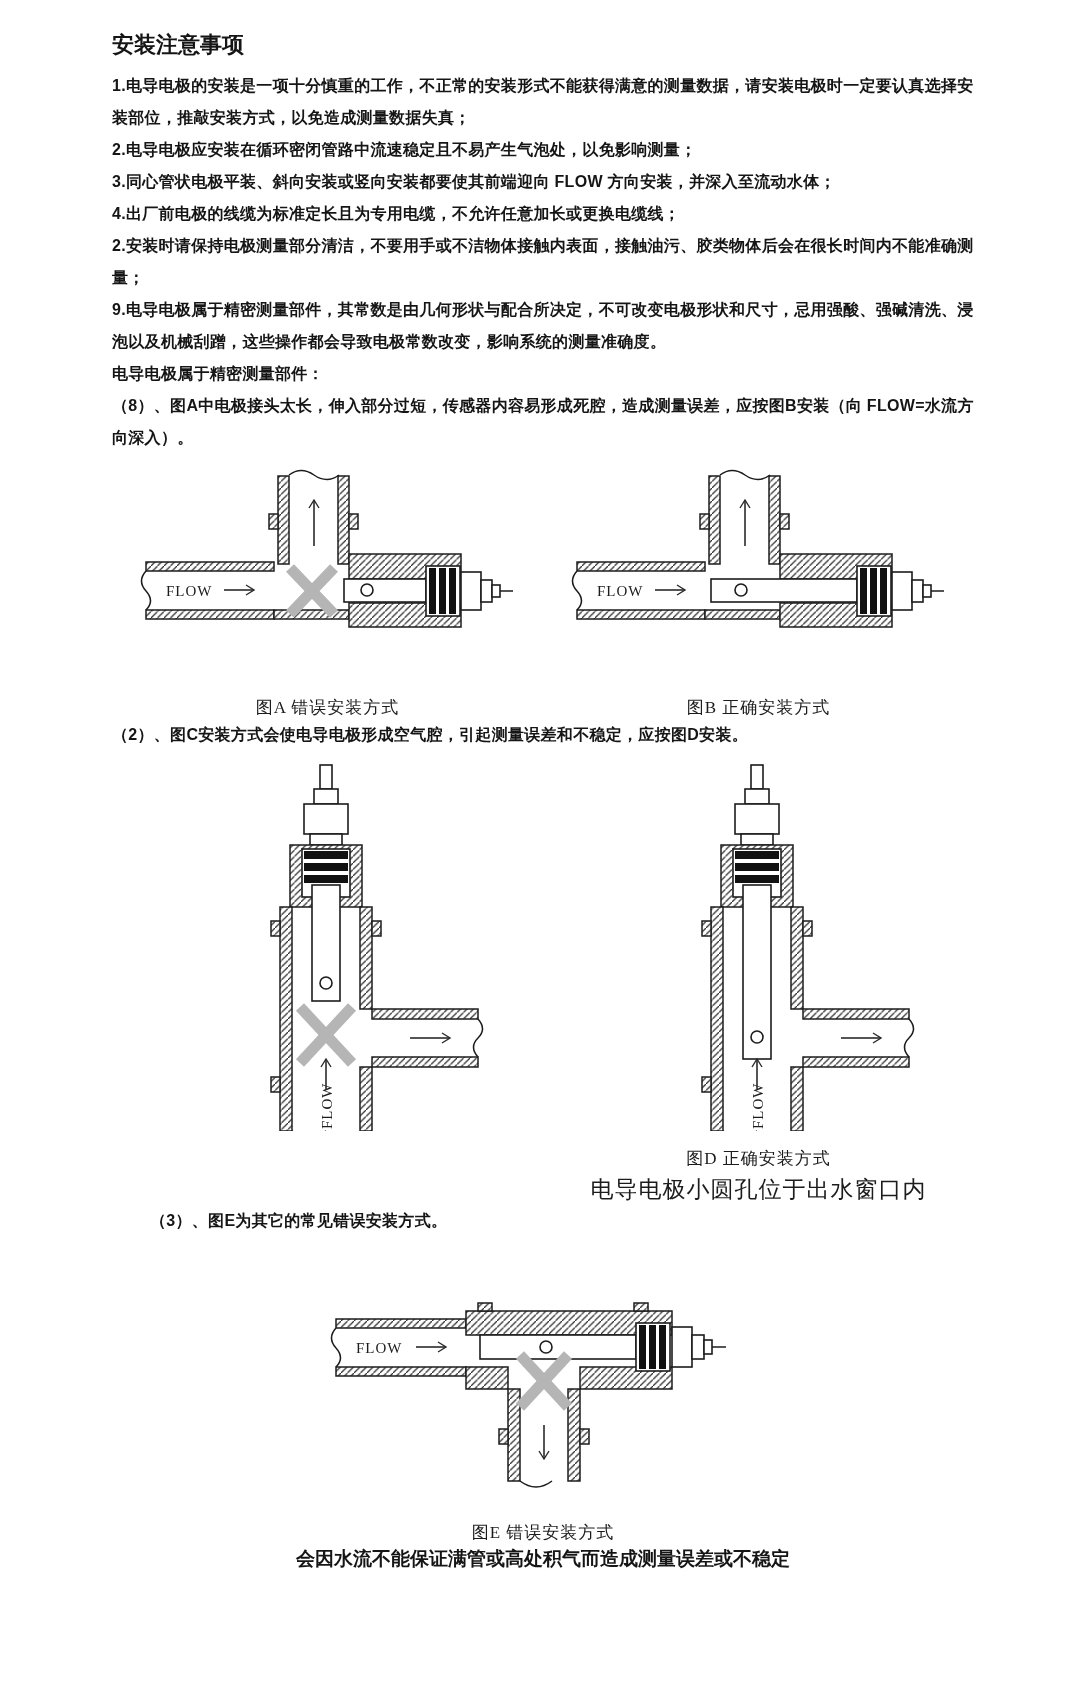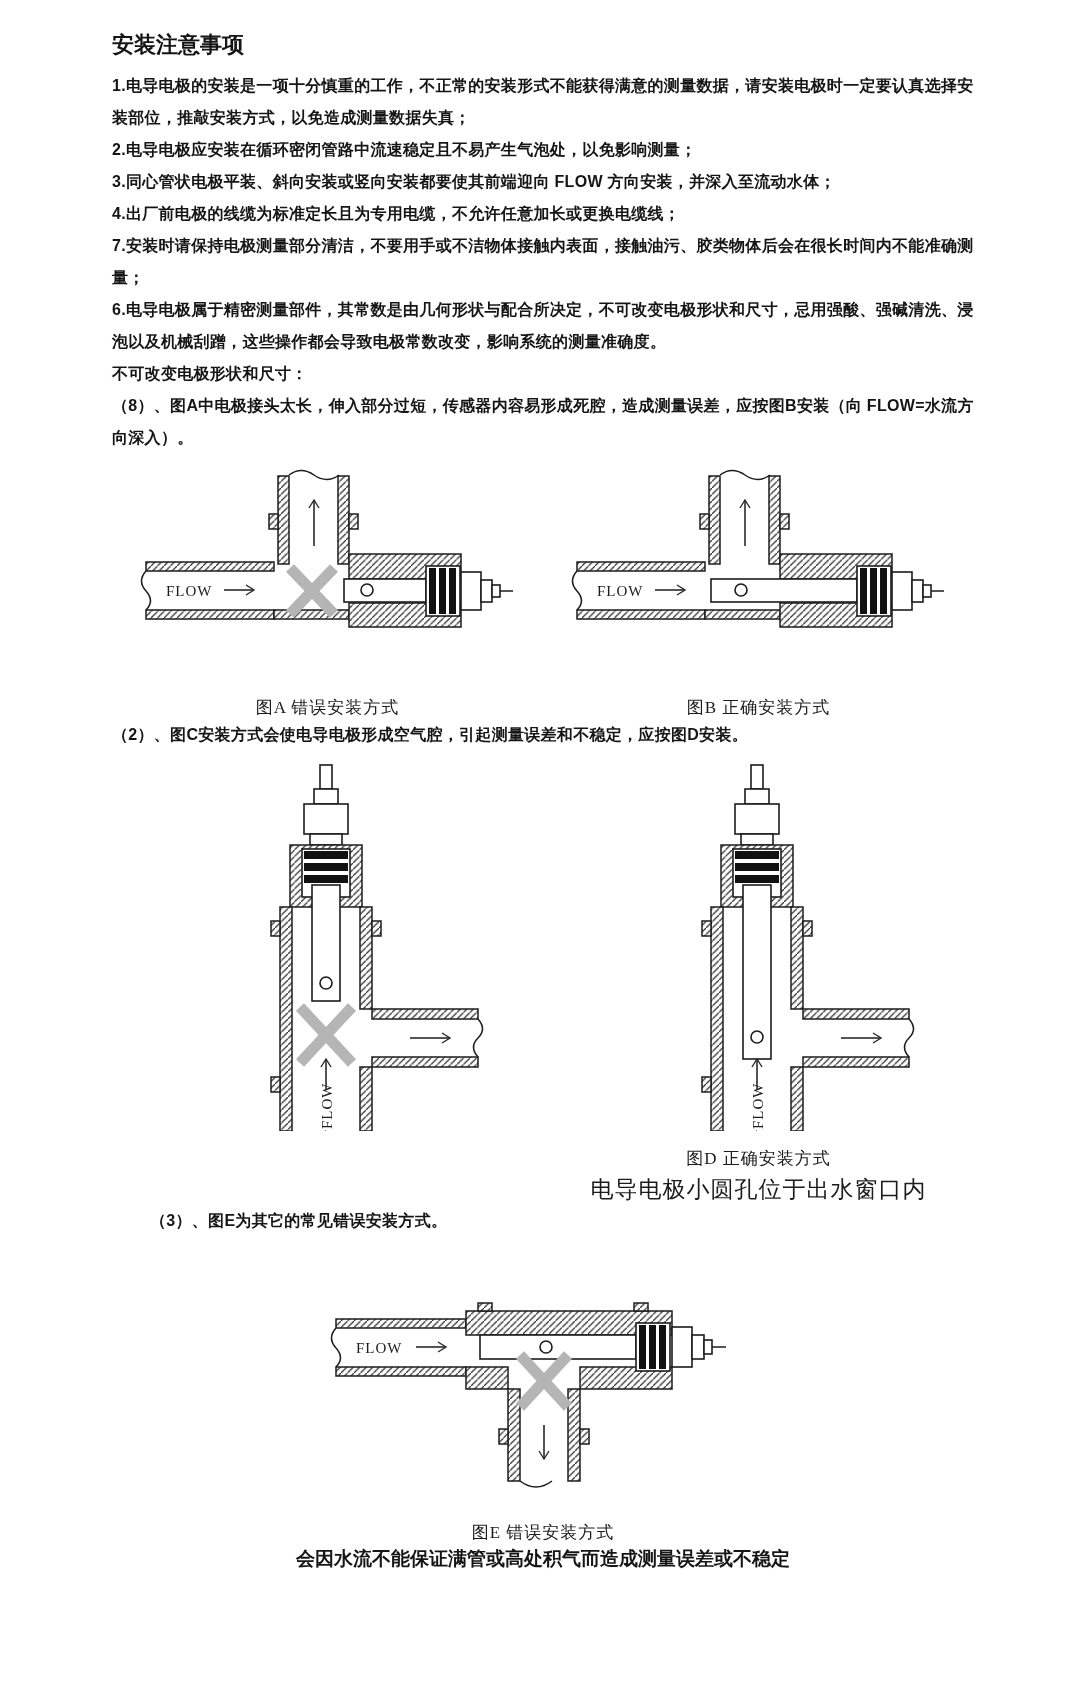--- a/index.html
+++ b/index.html
@@ -55,23 +55,23 @@
 </svg>
 
 <div class="page">
 
   <h1 class="title">安装注意事项</h1>
 
   <p class="note">1.电导电极的安装是一项十分慎重的工作，不正常的安装形式不能获得满意的测量数据，请安装电极时一定要认真选择安装部位，推敲安装方式，以免造成测量数据失真；</p>
   <p class="note">2.电导电极应安装在循环密闭管路中流速稳定且不易产生气泡处，以免影响测量；</p>
   <p class="note">3.同心管状电极平装、斜向安装或竖向安装都要使其前端迎向 FLOW 方向安装，并深入至流动水体；</p>
   <p class="note">4.出厂前电极的线缆为标准定长且为专用电缆，不允许任意加长或更换电缆线；</p>
-  <p class="note">7.安装时请保持电极测量部分清洁，不要用手或不洁物体接触内表面，接触油污、胶类物体后会在很长时间内不能准确测量；</p>
-  <p class="note">6.电导电极属于精密测量部件，其常数是由几何形状与配合所决定，不可改变电极形状和尺寸，忌用强酸、强碱清洗、浸泡以及机械刮蹭，这些操作都会导致电极常数改变，影响系统的测量准确度。</p>
-  <p class="note">不可改变电极形状和尺寸：</p>
+  <p class="note">2.安装时请保持电极测量部分清洁，不要用手或不洁物体接触内表面，接触油污、胶类物体后会在很长时间内不能准确测量；</p>
+  <p class="note">9.电导电极属于精密测量部件，其常数是由几何形状与配合所决定，不可改变电极形状和尺寸，忌用强酸、强碱清洗、浸泡以及机械刮蹭，这些操作都会导致电极常数改变，影响系统的测量准确度。</p>
+  <p class="note">电导电极属于精密测量部件：</p>
   <p class="note">（8）、图A中电极接头太长，伸入部分过短，传感器内容易形成死腔，造成测量误差，应按图B安装（向 FLOW=水流方向深入）。</p>
 
   <div class="fig-row">
     <div class="fig-col">
       <figure>
         <svg width="380" height="218" viewBox="0 0 380 218">
 
           <rect class="h" x="140" y="14" width="11" height="88"></rect>
           <rect class="h" x="200" y="14" width="11" height="88"></rect>
           <rect class="h" x="131" y="52" width="9" height="15"></rect>

